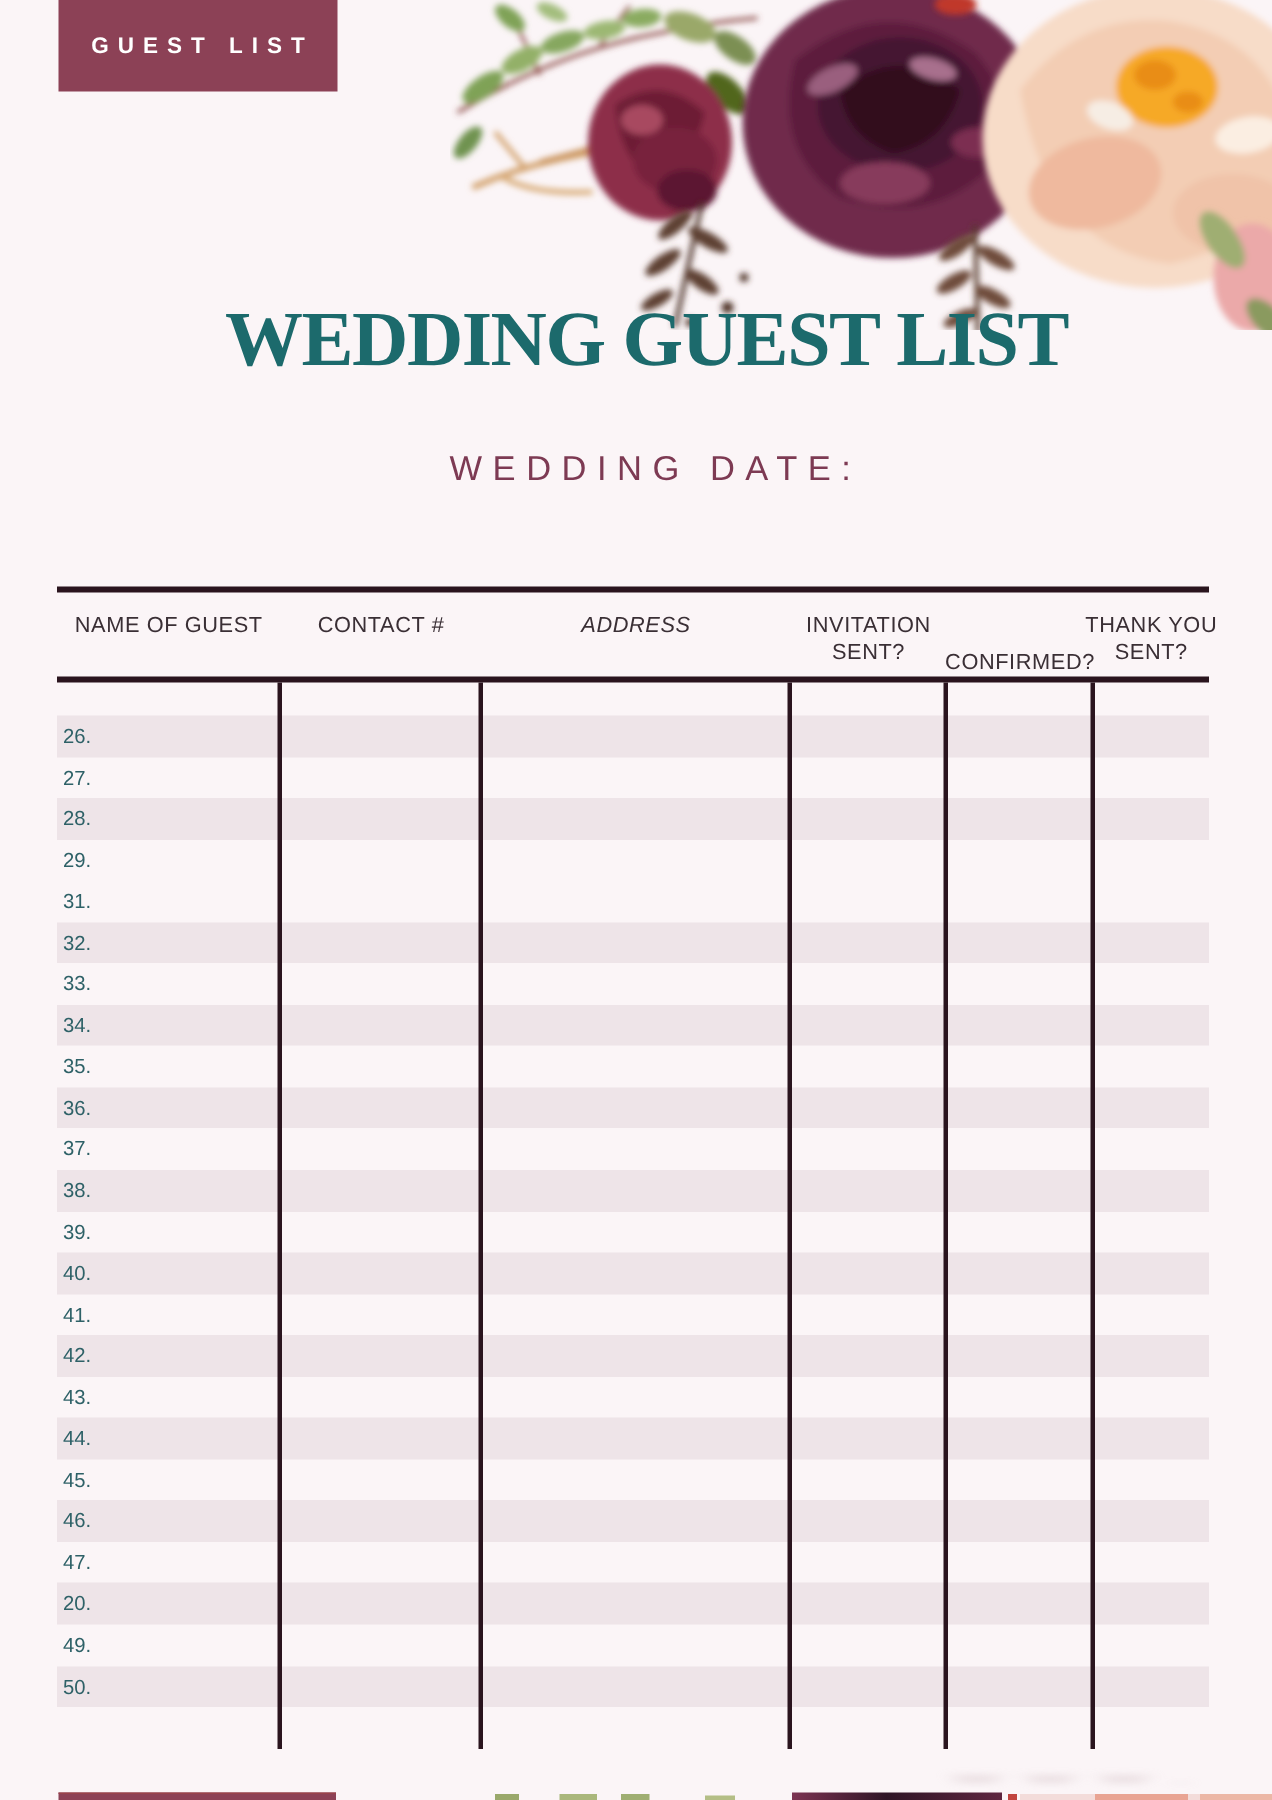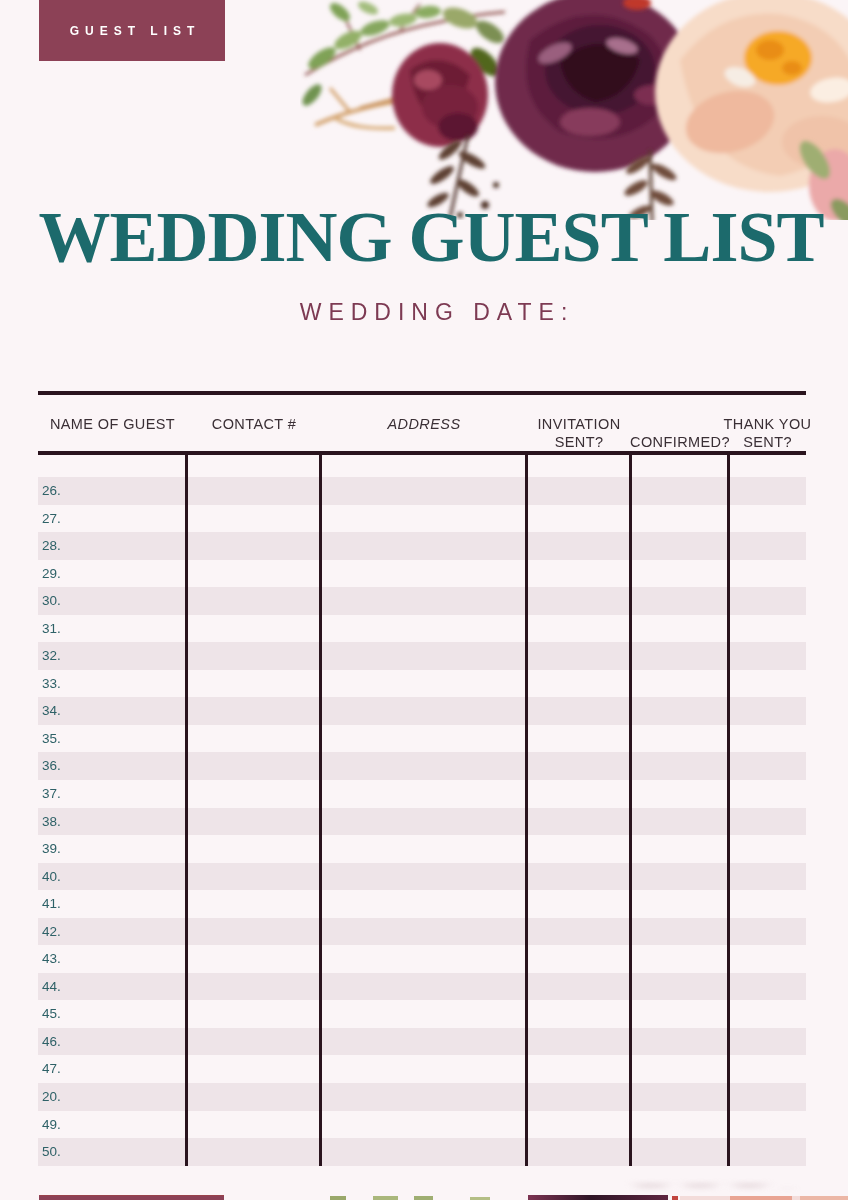--- a/index.html
+++ b/index.html
@@ -20,47 +20,47 @@
     overflow:hidden;
     font-family:"Liberation Sans", sans-serif;
   }
   
   .badge{
     position:absolute;left:39px;top:0;width:186px;height:61px;
     background:var(--maroon);
     display:flex;align-items:center;justify-content:center;
   }
   .badge span{
-    color:#fff;font-size:12px;font-weight:bold;letter-spacing:6px;
+    color:#fff;font-size:15px;font-weight:bold;letter-spacing:6px;
     padding-left:6px; 
   }
   
   .floral{position:absolute;top:0;right:0;width:548px;height:220px;}
   
   .title{
     position:absolute;top:198px;left:0;width:848px;
     text-align:center;text-indent:14px;
     font-family:"Liberation Serif", serif;
-    font-size:72px;letter-spacing:-1px;line-height:1.1;
+    font-size:52px;letter-spacing:-1px;line-height:1.1;
     color:var(--teal);
   }
   .date-label{
     position:absolute;top:299px;left:0;width:848px;
     text-align:center;text-indent:26px;
     font-size:23px;font-weight:500;letter-spacing:7px;
     color:var(--date-maroon);
   }
   
   .gtable{position:absolute;left:38px;top:391px;width:768px;}
   .rule{height:4px;background:var(--rule);}
   .thead{display:flex;height:56px;}
   .thcell{
     display:flex;flex-direction:column;align-items:center;
     padding-top:13px;color:var(--headtext);
-    font-size:14.5px;letter-spacing:0.4px;justify-content:flex-end;
+    font-size:14.5px;letter-spacing:0.4px;
   }
   .thcell span{display:block;height:18px;line-height:18px;white-space:nowrap;}
   .c0{width:149px;} .c1{width:134px;} .c2{width:206px;font-style:italic;}
   .c3{width:104px;} .c4{width:98px;margin-top:12px;}  .c5{width:77px;}
   .tbody{position:relative;width:768px;height:509px;}
   .lead-space{height:22px;}
   .trow{position:relative;height:27.56px;}
   .trow.striped{background:var(--stripe);}
   .row-num{
     position:absolute;left:4px;top:0;height:27.56px;line-height:27.56px;
@@ -233,23 +233,20 @@
         </div>
         <div class="trow">
           <span class="row-num">27.</span>
         </div>
         <div class="trow striped">
           <span class="row-num">28.</span>
         </div>
         <div class="trow">
           <span class="row-num">29.</span>
         </div>
-        <div class="trow striped">
-          <span class="row-num">30.</span>
-        </div>
         <div class="trow">
           <span class="row-num">31.</span>
         </div>
         <div class="trow striped">
           <span class="row-num">32.</span>
         </div>
         <div class="trow">
           <span class="row-num">33.</span>
         </div>
         <div class="trow striped">

